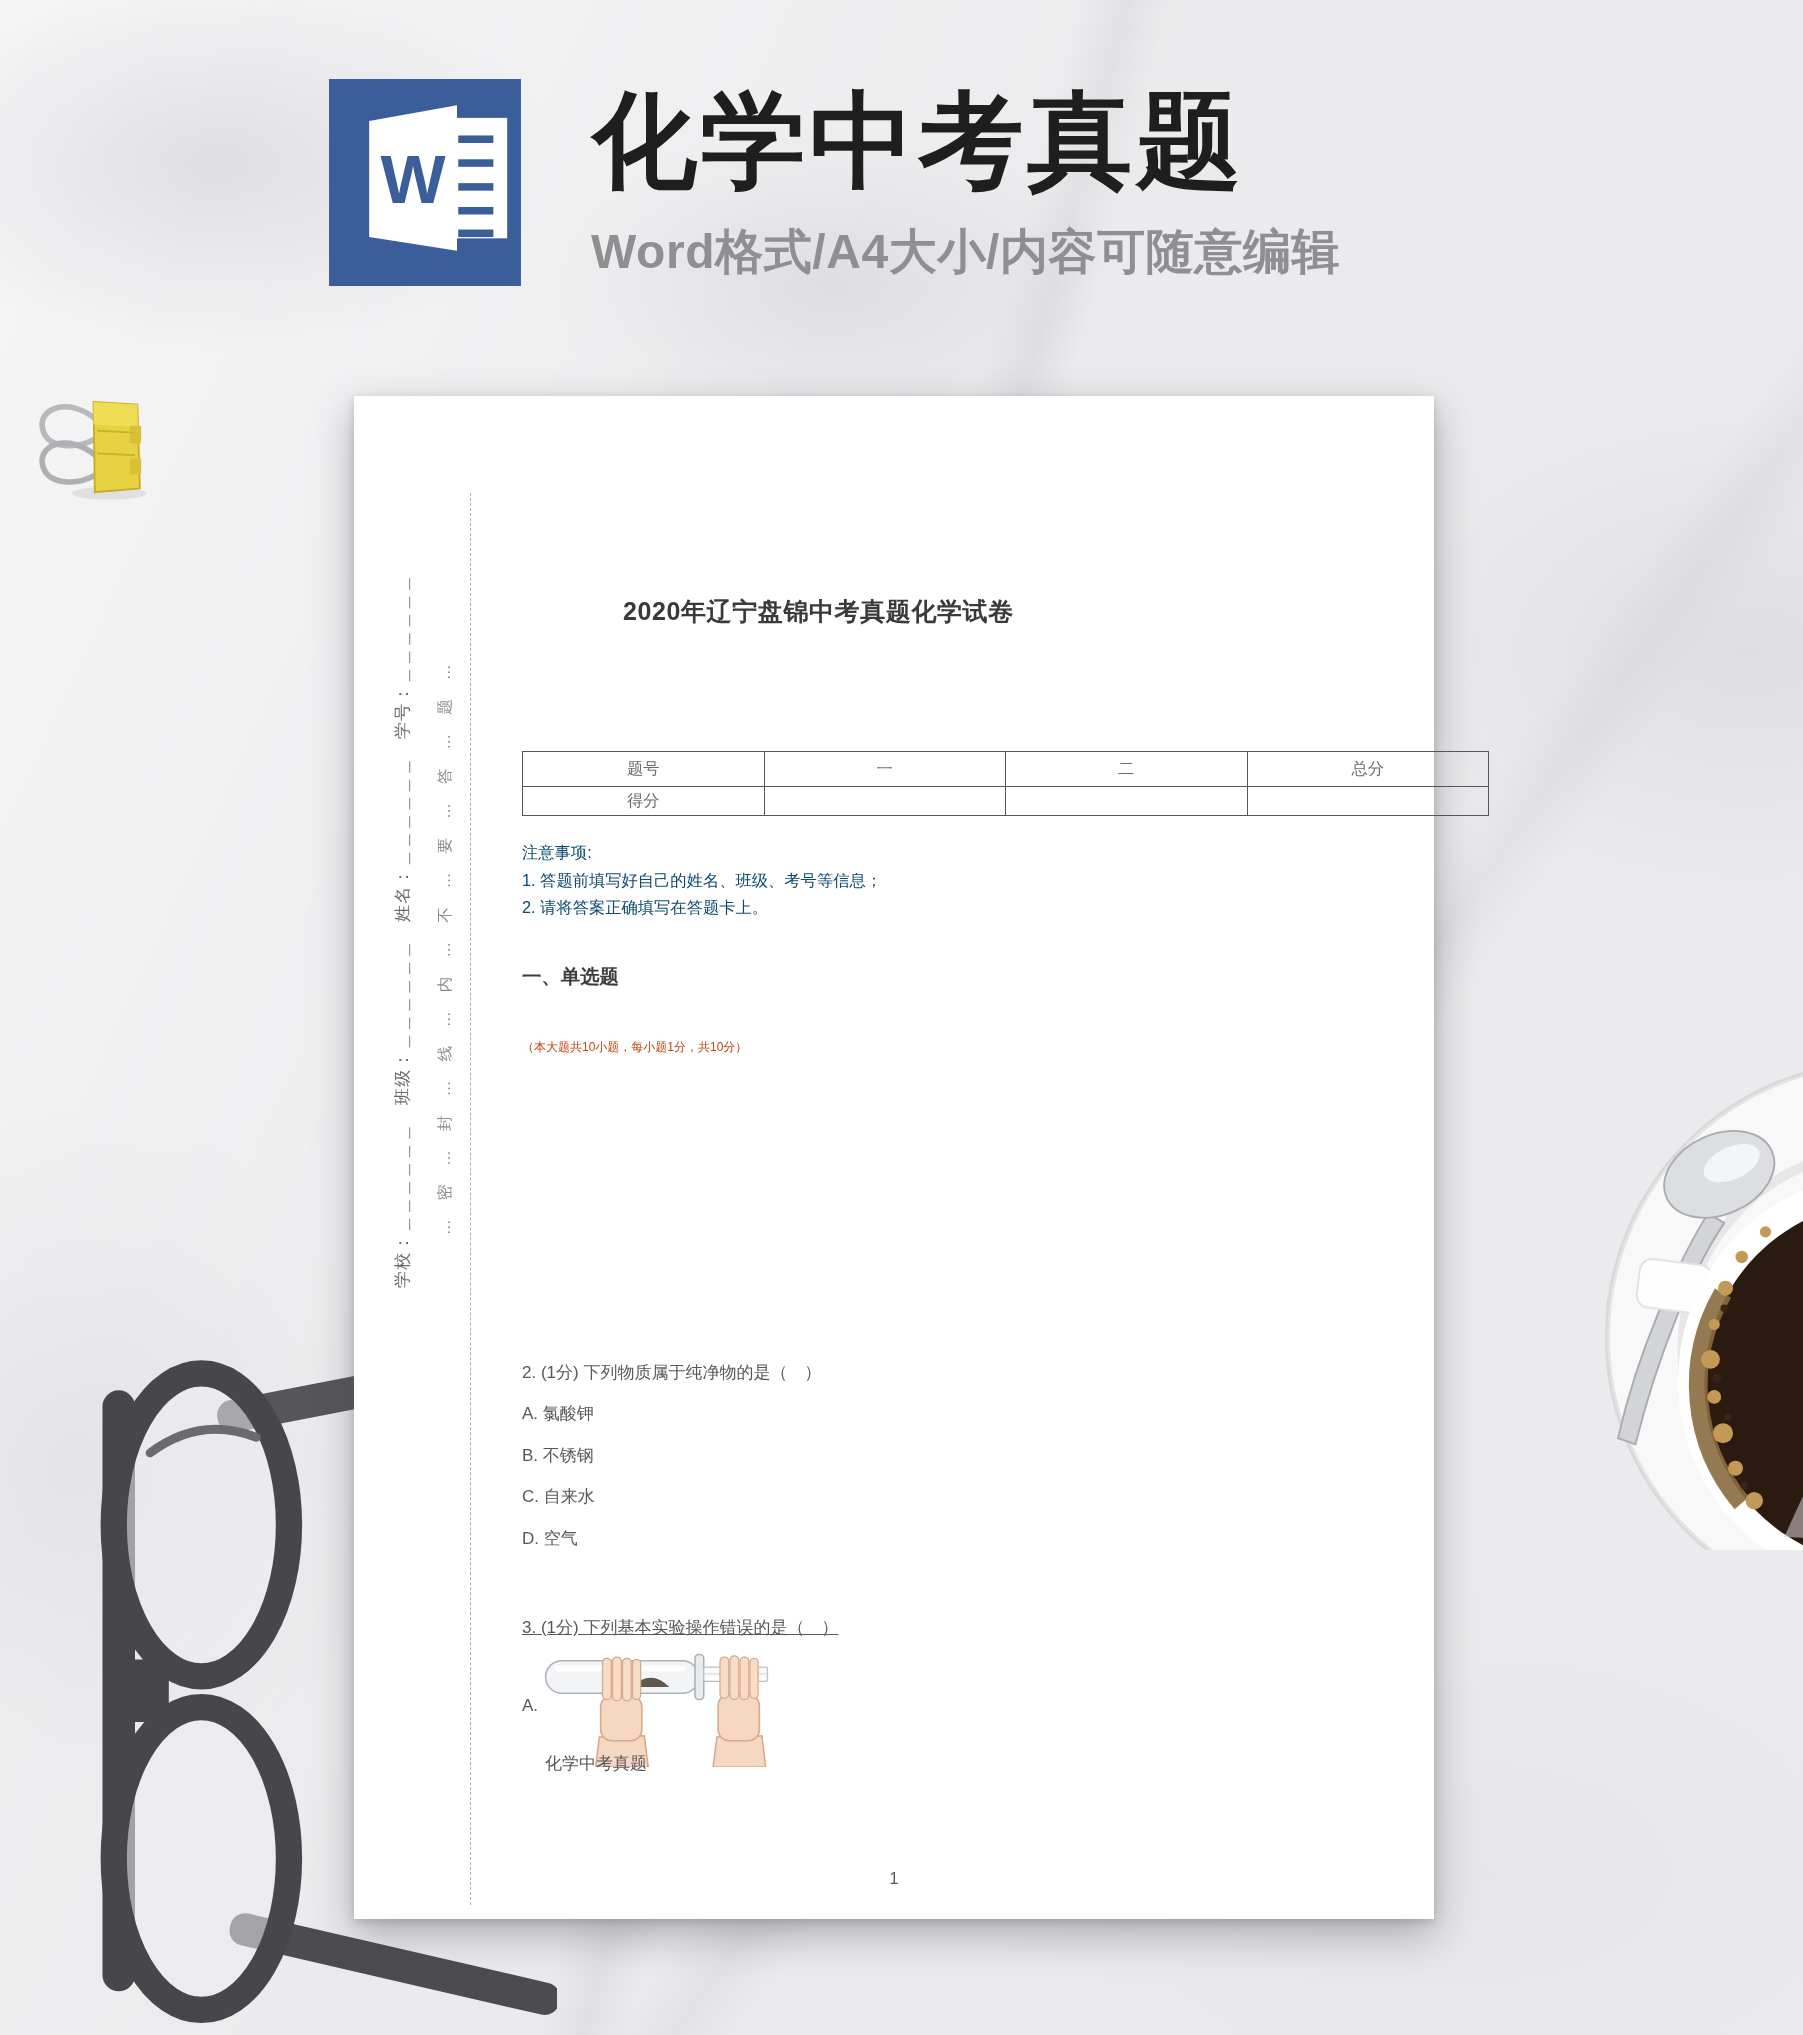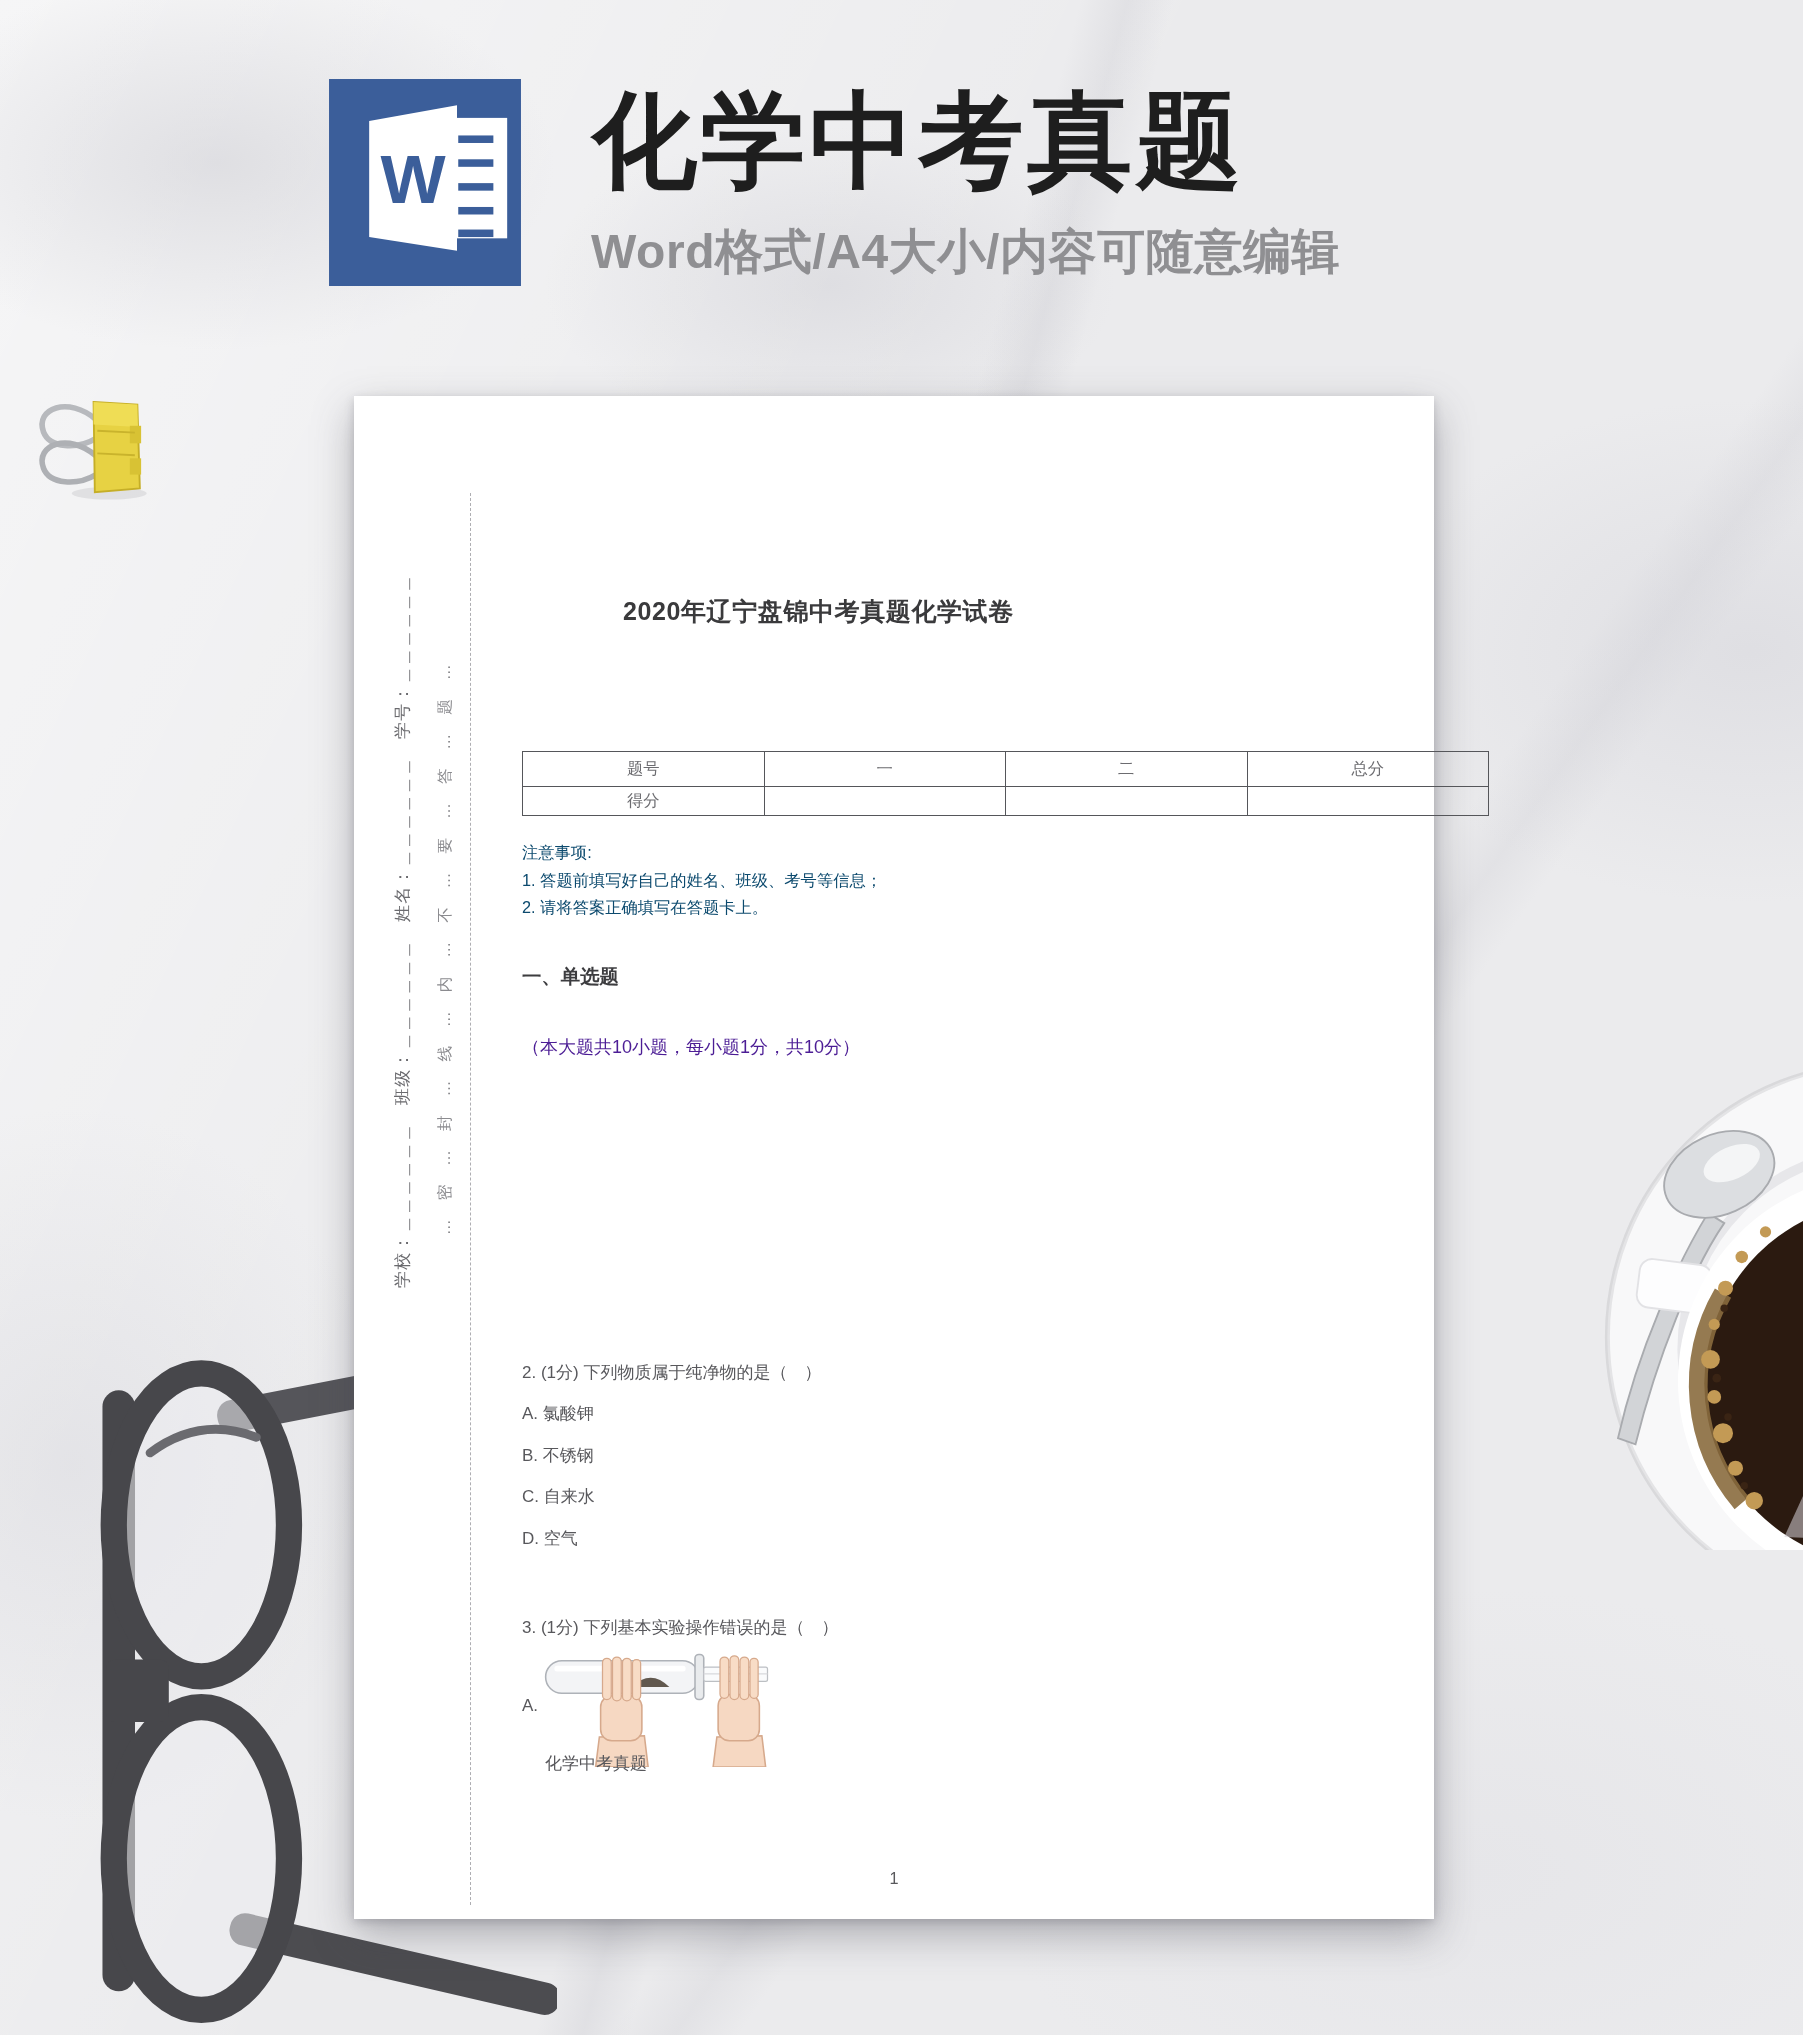--- a/index.html
+++ b/index.html
@@ -35,23 +35,23 @@
   table.score{position:absolute;left:168px;top:355px;width:967px;border-collapse:collapse;
     border:1.9px solid #4e4f52;font-size:16.3px;color:#6c6c70;}
   table.score td{border:1.3px solid #55565a;text-align:center;padding:0;}
   table.score tr.r1 td{height:34px;}
   table.score tr.r2 td{height:28px;}
   table.score td{width:25%;}
   .notes{position:absolute;left:168px;top:443px;font-size:16.3px;color:#0c4a6e;}
   .notes div{line-height:27.6px;}
   .sec-head{position:absolute;left:168px;top:567px;font-size:19.4px;line-height:27.6px;
     font-weight:700;color:#3c3c3f;text-align:right;}
-  .sec-meta{position:absolute;left:168px;top:638px;font-size:18px;line-height:27.6px;color:#4c1d95;}
+  .sec-meta{position:absolute;left:168px;top:638px;font-size:12px;line-height:27.6px;color:#c2410c;}
   .question{position:absolute;left:168px;font-size:17px;color:#58585c;}
-  .q1{top:706px;} .q2{top:963px;} .q3{top:1218px;}
+  .q1{top:706px;} .q2{top:963px;} .q3{top:1218px;text-decoration:underline;}
   .q-stem{line-height:27.6px;}
   .q-option{margin-top:13.8px;line-height:27.6px;}
   .q3-fig{position:absolute;left:185px;top:1246px;width:282px;height:125px;}
   .q3-a{position:absolute;left:168px;top:1296px;font-size:17px;line-height:27.6px;color:#58585c;}
   .q3-caption{position:absolute;left:191px;top:1354px;font-size:17px;line-height:27.6px;color:#58585c;}
   .page-num{position:absolute;left:0;top:1473px;width:100%;text-align:center;
     font-size:16.3px;color:#59595c;}
   
   .clip-svg{position:absolute;left:31px;top:393px;width:122px;height:110px;}
   .glasses-svg{position:absolute;left:56px;top:1309px;width:501px;height:726px;}

